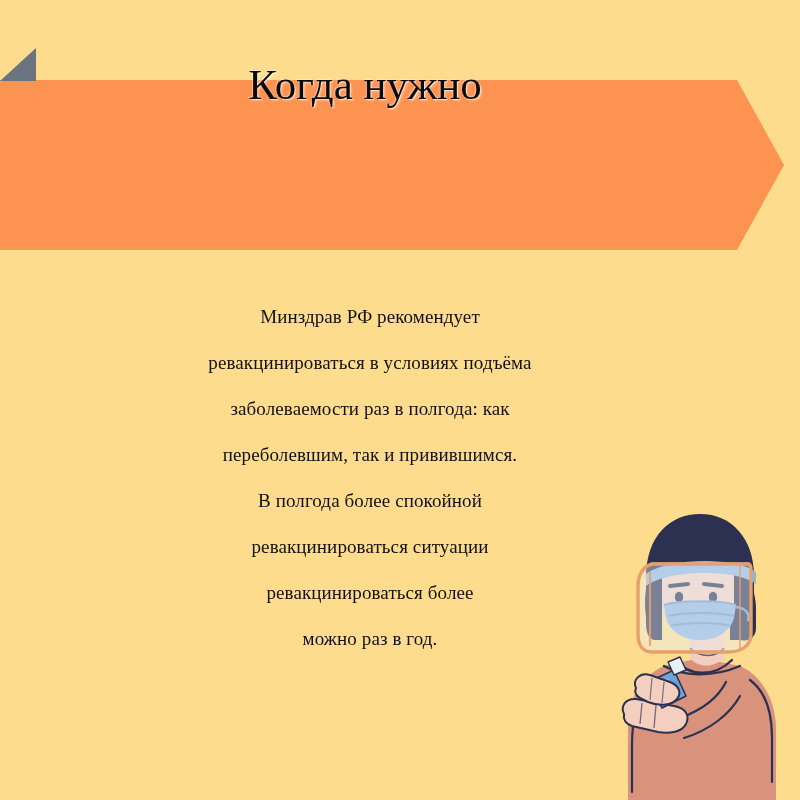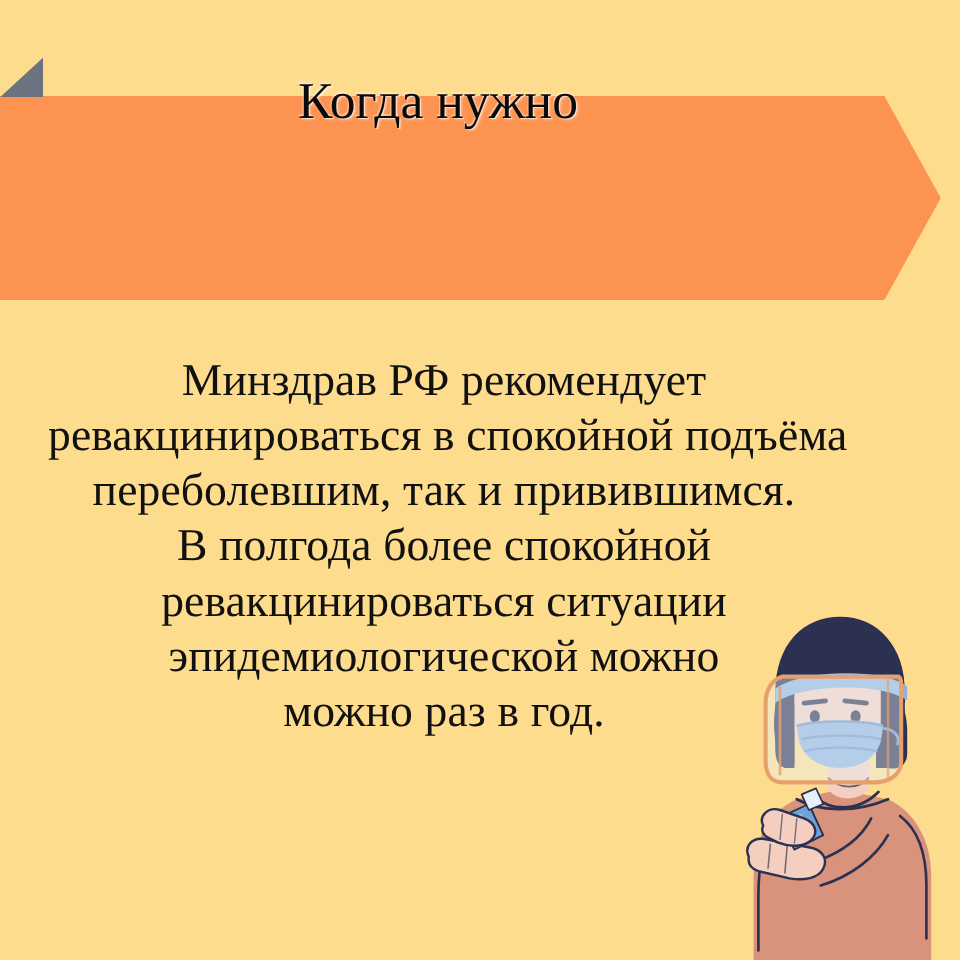--- a/index.html
+++ b/index.html
@@ -72,21 +72,21 @@
   #body-text {
     position: absolute;
     left: 40px;
     top: 294px;
     width: 660px;
     text-align: center;
     z-index: 2;
   }
   .body-line {
     font-family: "Liberation Serif", "DejaVu Serif", serif;
-    font-size: 38px;
+    font-size: 19px;
     line-height: 46px;
     color: #111111;
     white-space: nowrap;
     letter-spacing: 0.1px;
   }
 
   
   #illustration {
     position: absolute;
     right: 0px;
@@ -109,25 +109,26 @@
   <div id="corner-fold"></div>
 
   <div id="banner"></div>
 
   <div id="banner-title">
     <div class="title-line">Когда нужно</div>
   </div>
 
   <div id="body-text">
     <div class="body-line">Минздрав РФ рекомендует</div>
-    <div class="body-line">ревакцинироваться в спокойной подъёма</div>
+    <div class="body-line">ревакцинироваться в условиях подъёма</div>
+    <div class="body-line">заболеваемости раз в полгода: как</div>
     <div class="body-line">переболевшим, так и привившимся.</div>
     <div class="body-line">В полгода более спокойной</div>
     <div class="body-line">ревакцинироваться ситуации</div>
-    <div class="body-line">эпидемиологической можно</div>
+    <div class="body-line">ревакцинироваться более</div>
     <div class="body-line">можно раз в год.</div>
   </div>
 
   <div id="illustration">
     <svg viewBox="0 0 210 300" xmlns="http://www.w3.org/2000/svg">
 
       <g>
 
         <path d="M38 300 L38 228 C38 198 52 176 74 166 L110 158 L150 166 C172 176 186 200 186 230 L186 300 Z" fill="#D9937D"></path>
 

